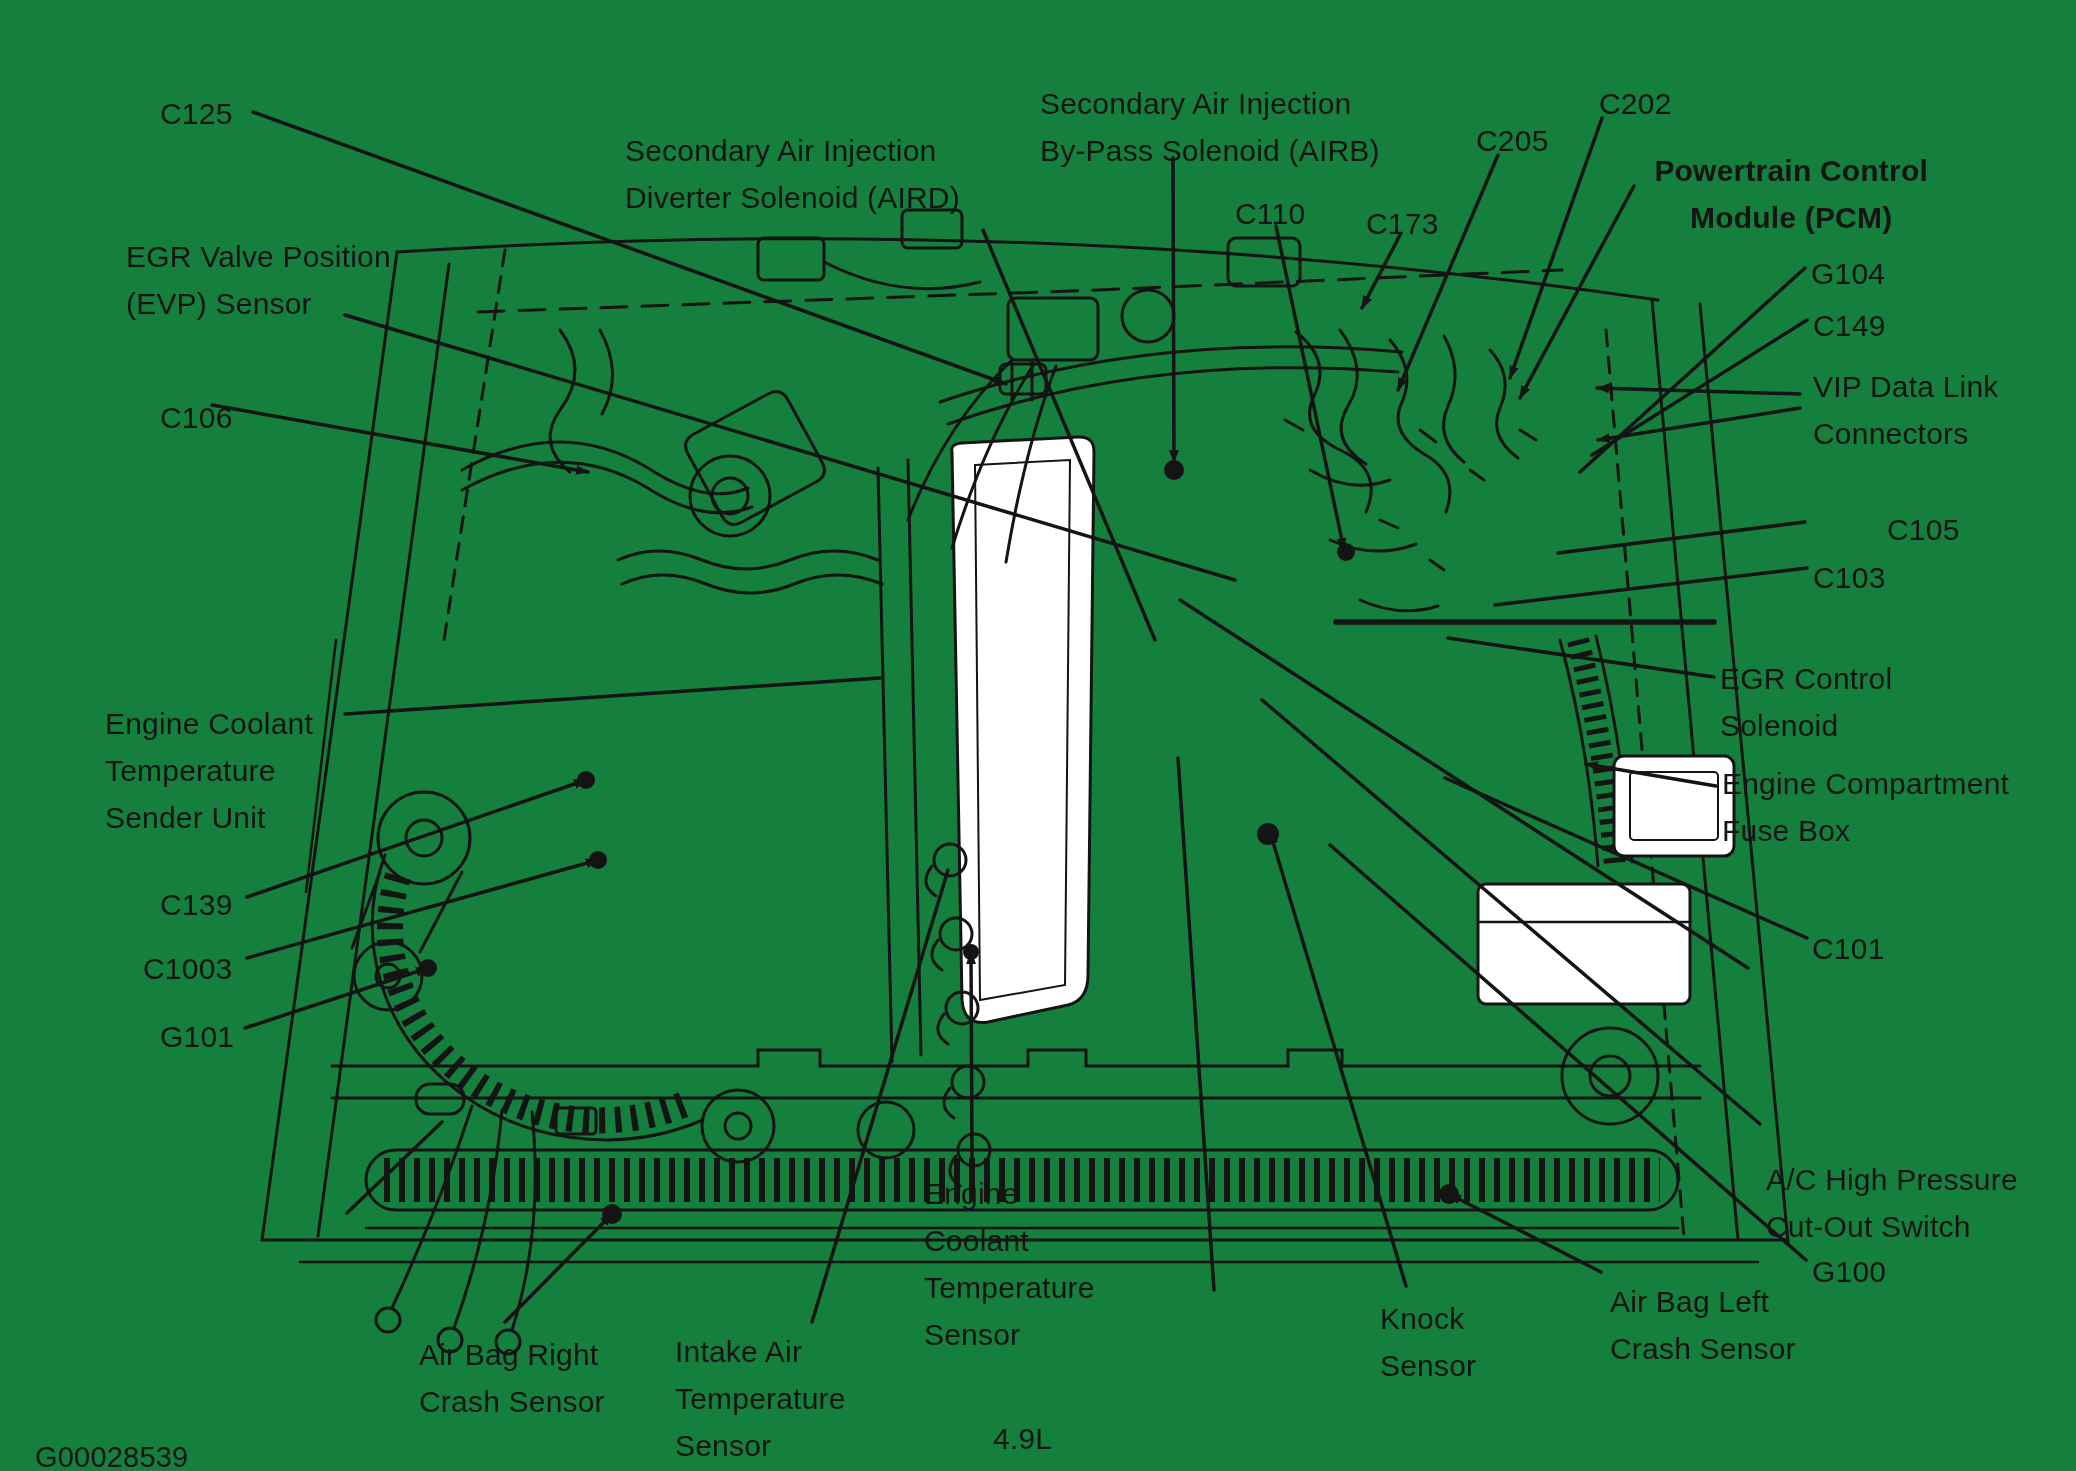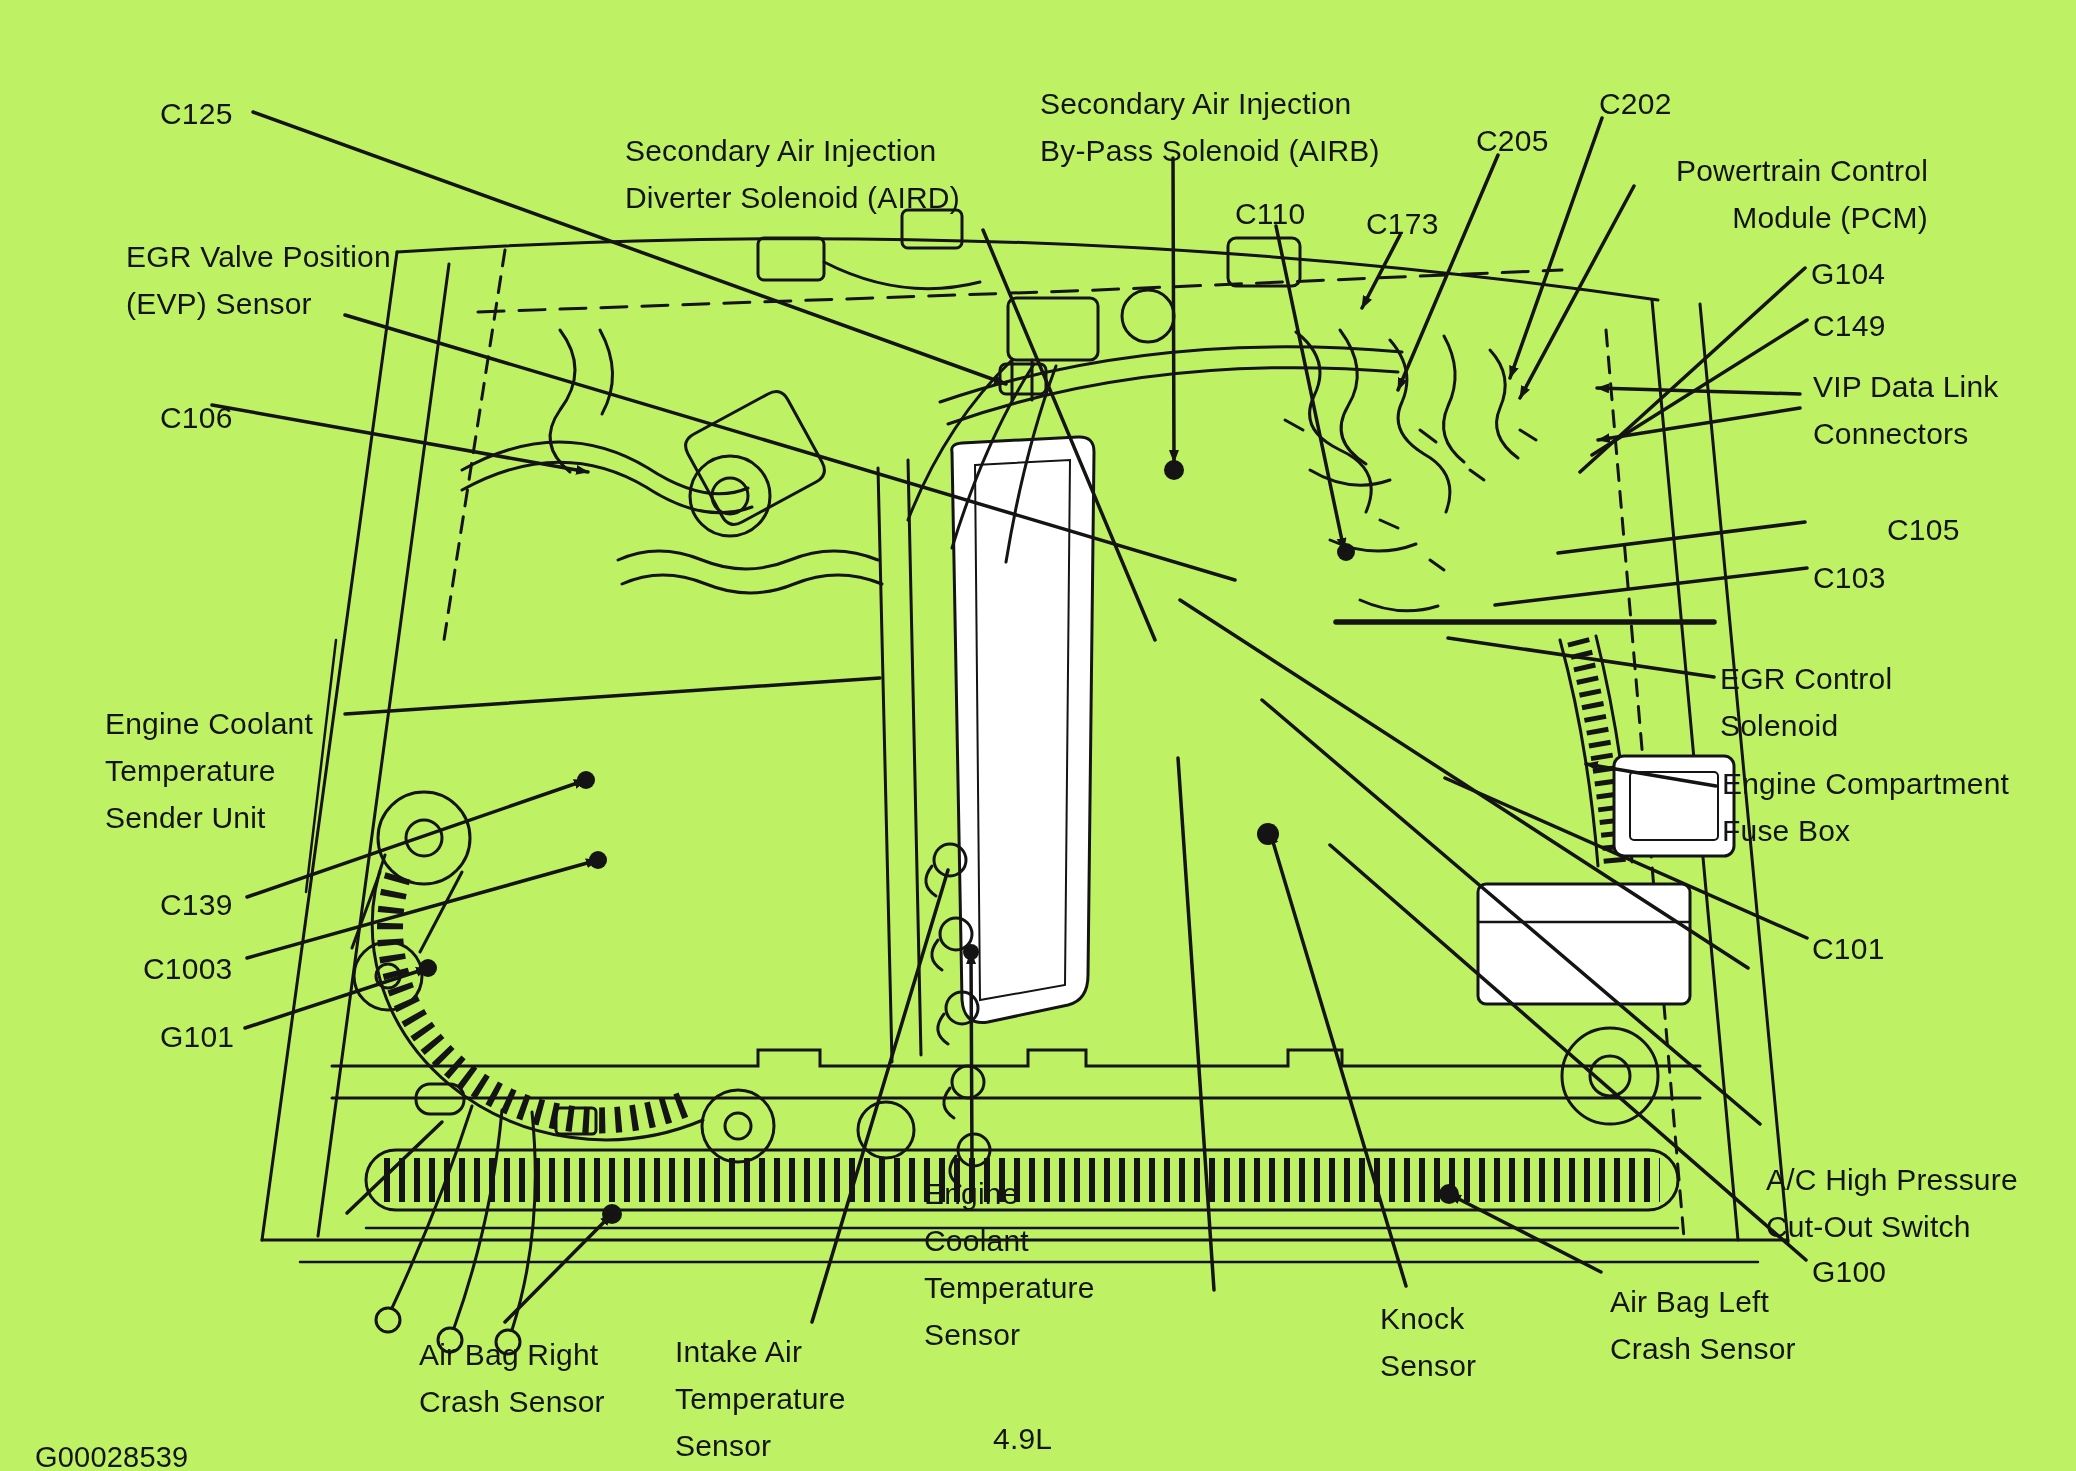--- a/index.html
+++ b/index.html
@@ -1,33 +1,33 @@
 <!DOCTYPE html>
 <html><head>
 <meta charset="utf-8">
 <style>
   html,body{margin:0;padding:0;background:#e8e8e8;}
   #stage{
     position:relative;
     width:2076px;height:1471px;
-    background:#bef264;
+    background:#15803d;
     font-family:"Liberation Sans","DejaVu Sans",sans-serif;
     color:#141414;
     overflow:hidden;
   }
   #art{position:absolute;left:0;top:0;width:2076px;height:1471px;}
   .lbl{
     position:absolute;
     font-size:30px;
     line-height:47px;
     white-space:pre-line;
     color:#141414;
     letter-spacing:.2px;
   }
-  .lbl.right{text-align:right;}
+  .lbl.right{text-align:center;font-weight:bold;}
   .lbl.small{font-size:29px;}
 </style>
 </head>
 <body>
 
 <div id="stage">
 
   <svg id="art" viewBox="0 0 2076 1471">
     <defs>
       <marker id="arw" markerWidth="14" markerHeight="12" refX="12" refY="5" orient="auto" markerUnits="userSpaceOnUse">

